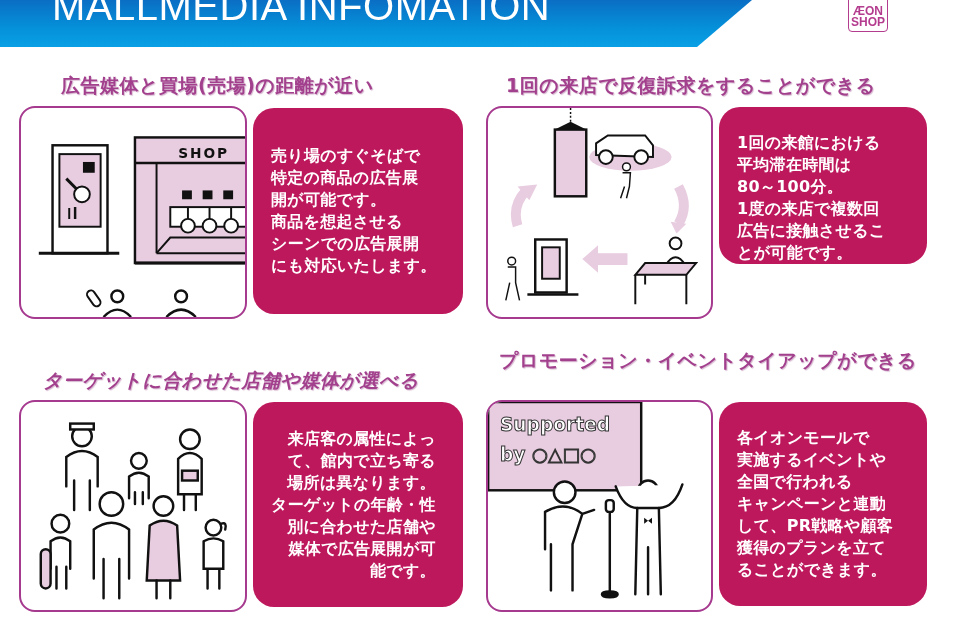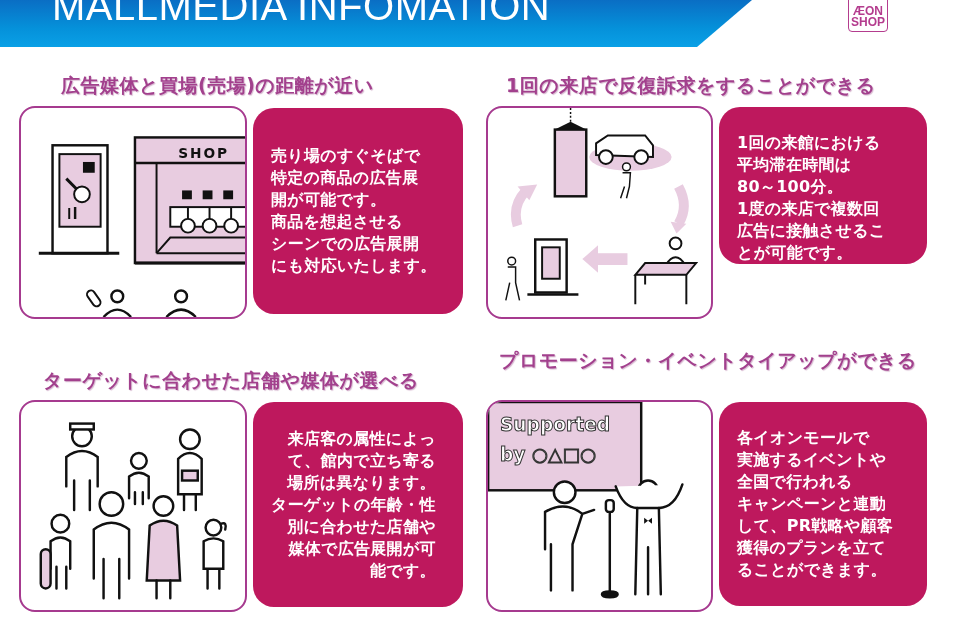--- a/index.html
+++ b/index.html
@@ -134,21 +134,21 @@
 </div>
 <div class="text-box" style="left:719px; top:107px; width:208px; height:157px;align-items:flex-end;">
   <p>1回の来館における
 平均滞在時間は
 80～100分。
 1度の来店で複数回
 広告に接触させるこ
 とが可能です。</p>
 </div>
 
-<div class="section-title" style="left:43px; top:368px;">ターゲットに合わせた店舗や媒体が選べる</div>
+<div class="section-title" style="left:43px; top:368px;font-style:italic;">ターゲットに合わせた店舗や媒体が選べる</div>
 <div class="img-box" style="left:19px; top:400px; width:228px; height:212px;">
   <svg viewBox="0 0 228 212">
     <g fill="#fff" stroke="#111" stroke-width="2.5" stroke-linecap="round">
 
       <circle cx="62" cy="35" r="10"></circle>
       <rect x="50" y="22" width="24" height="6" fill="#fff"></rect>
       <path d="M46 86 L46 56 Q62 44 78 56 L78 86 M54 110 L54 80 M70 110 L70 80"></path>
 
       <circle cx="120" cy="60" r="8"></circle>
       <path d="M110 98 L110 76 Q120 68 130 76 L130 98 M116 104 L116 92 M124 104 L124 92"></path>

